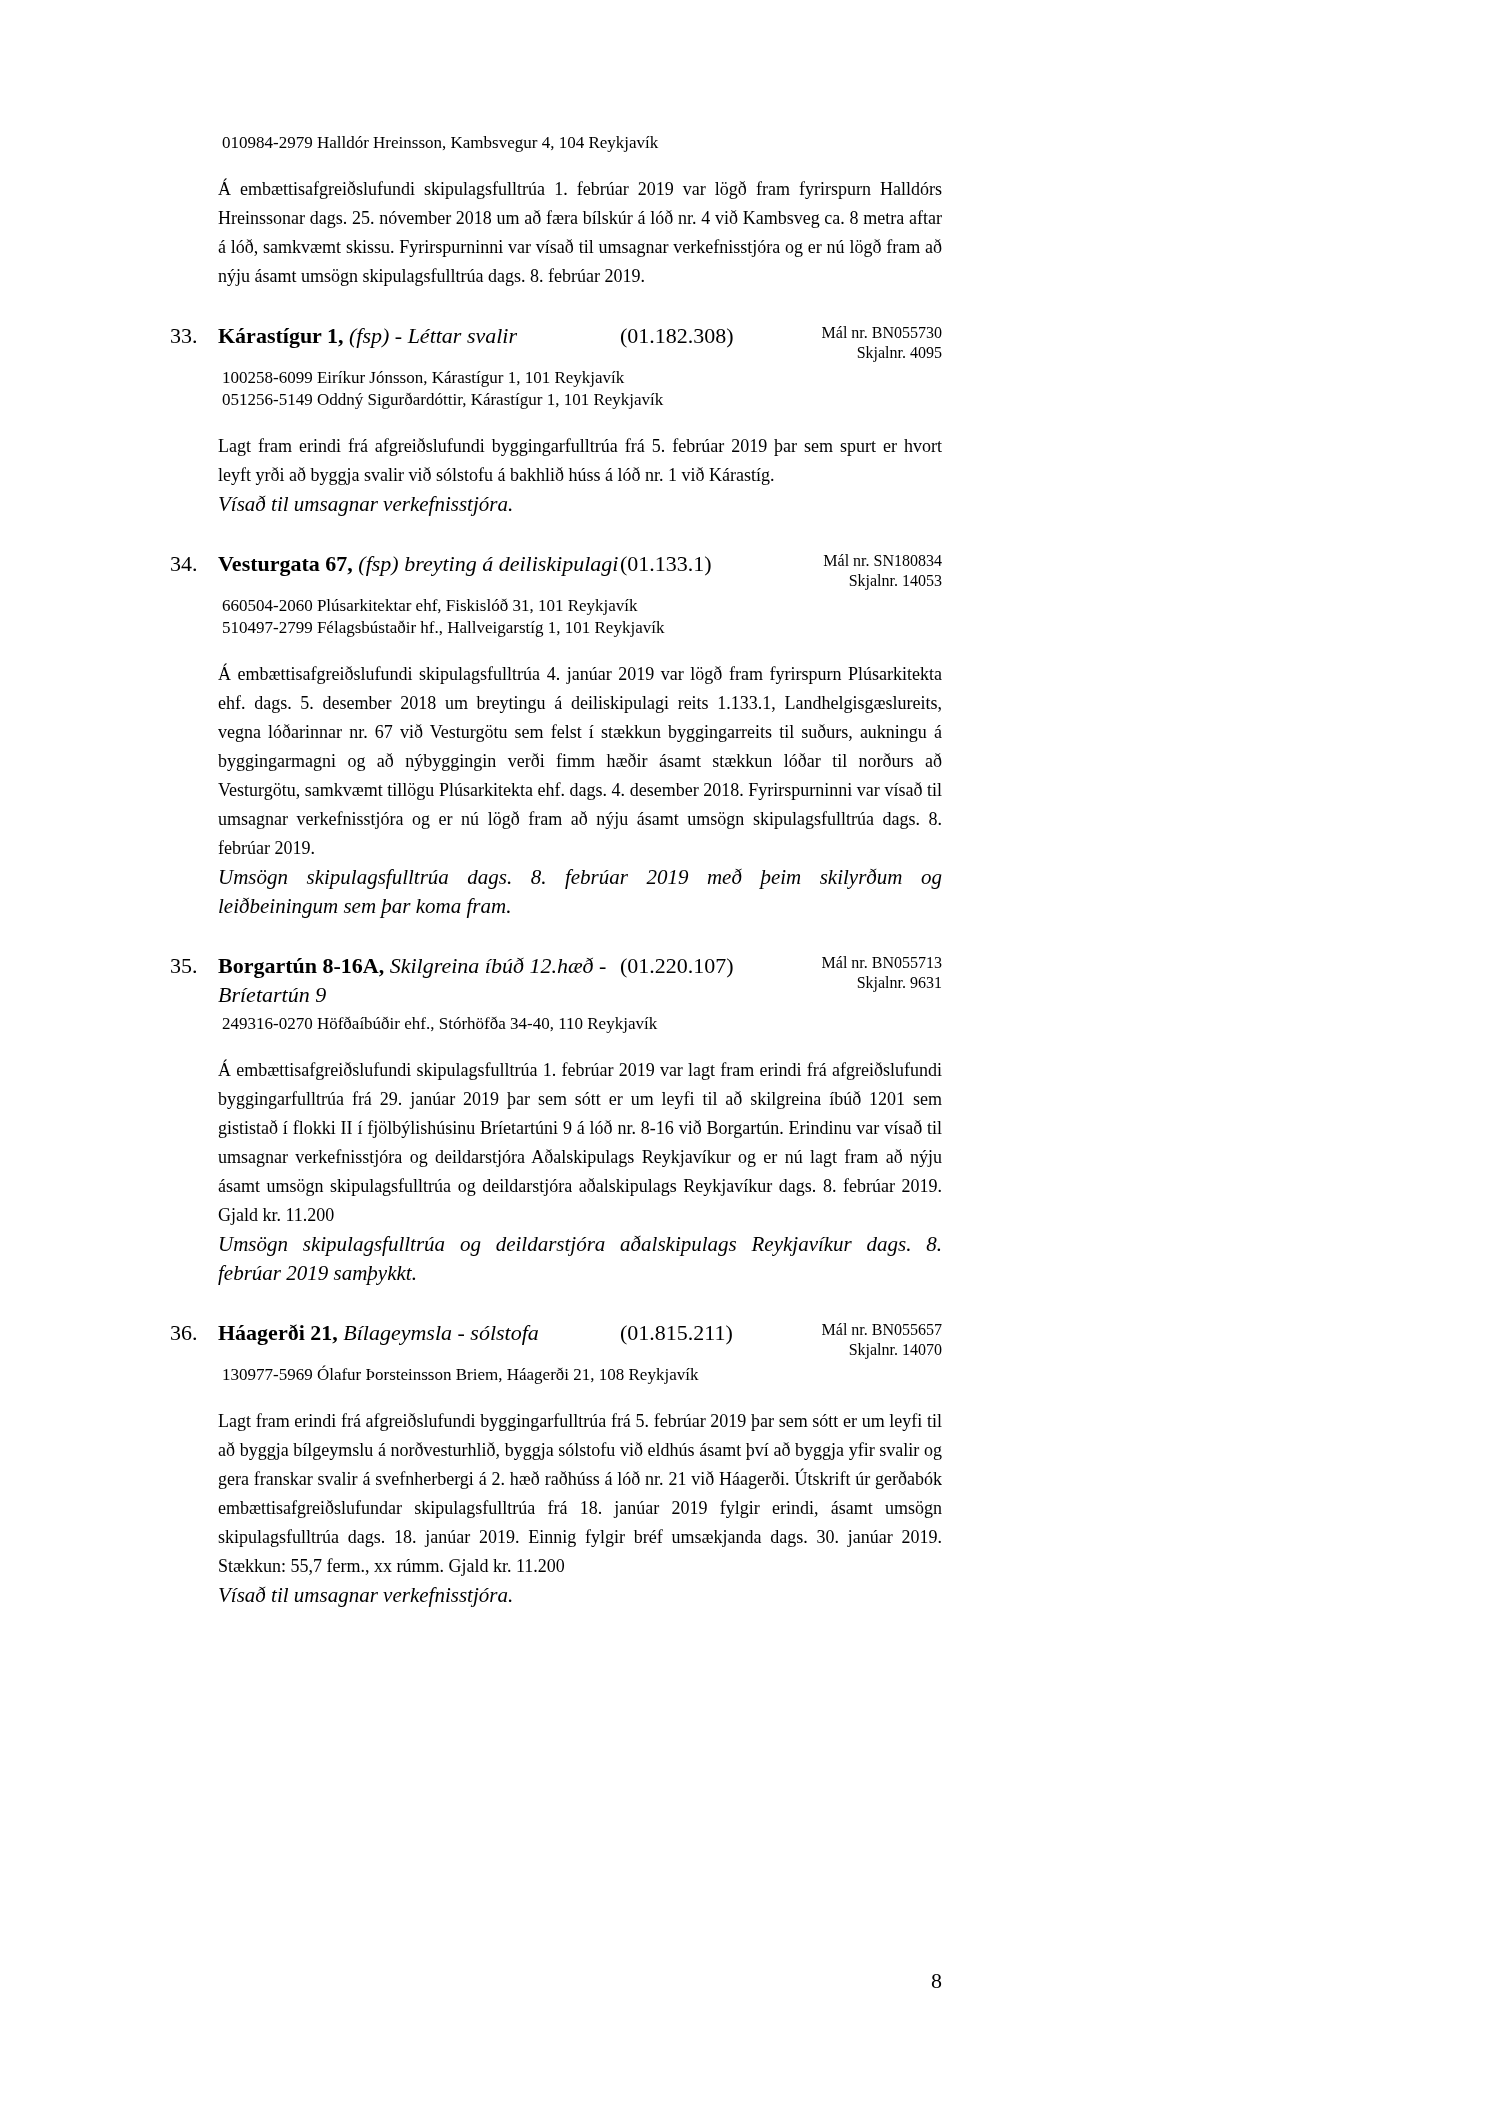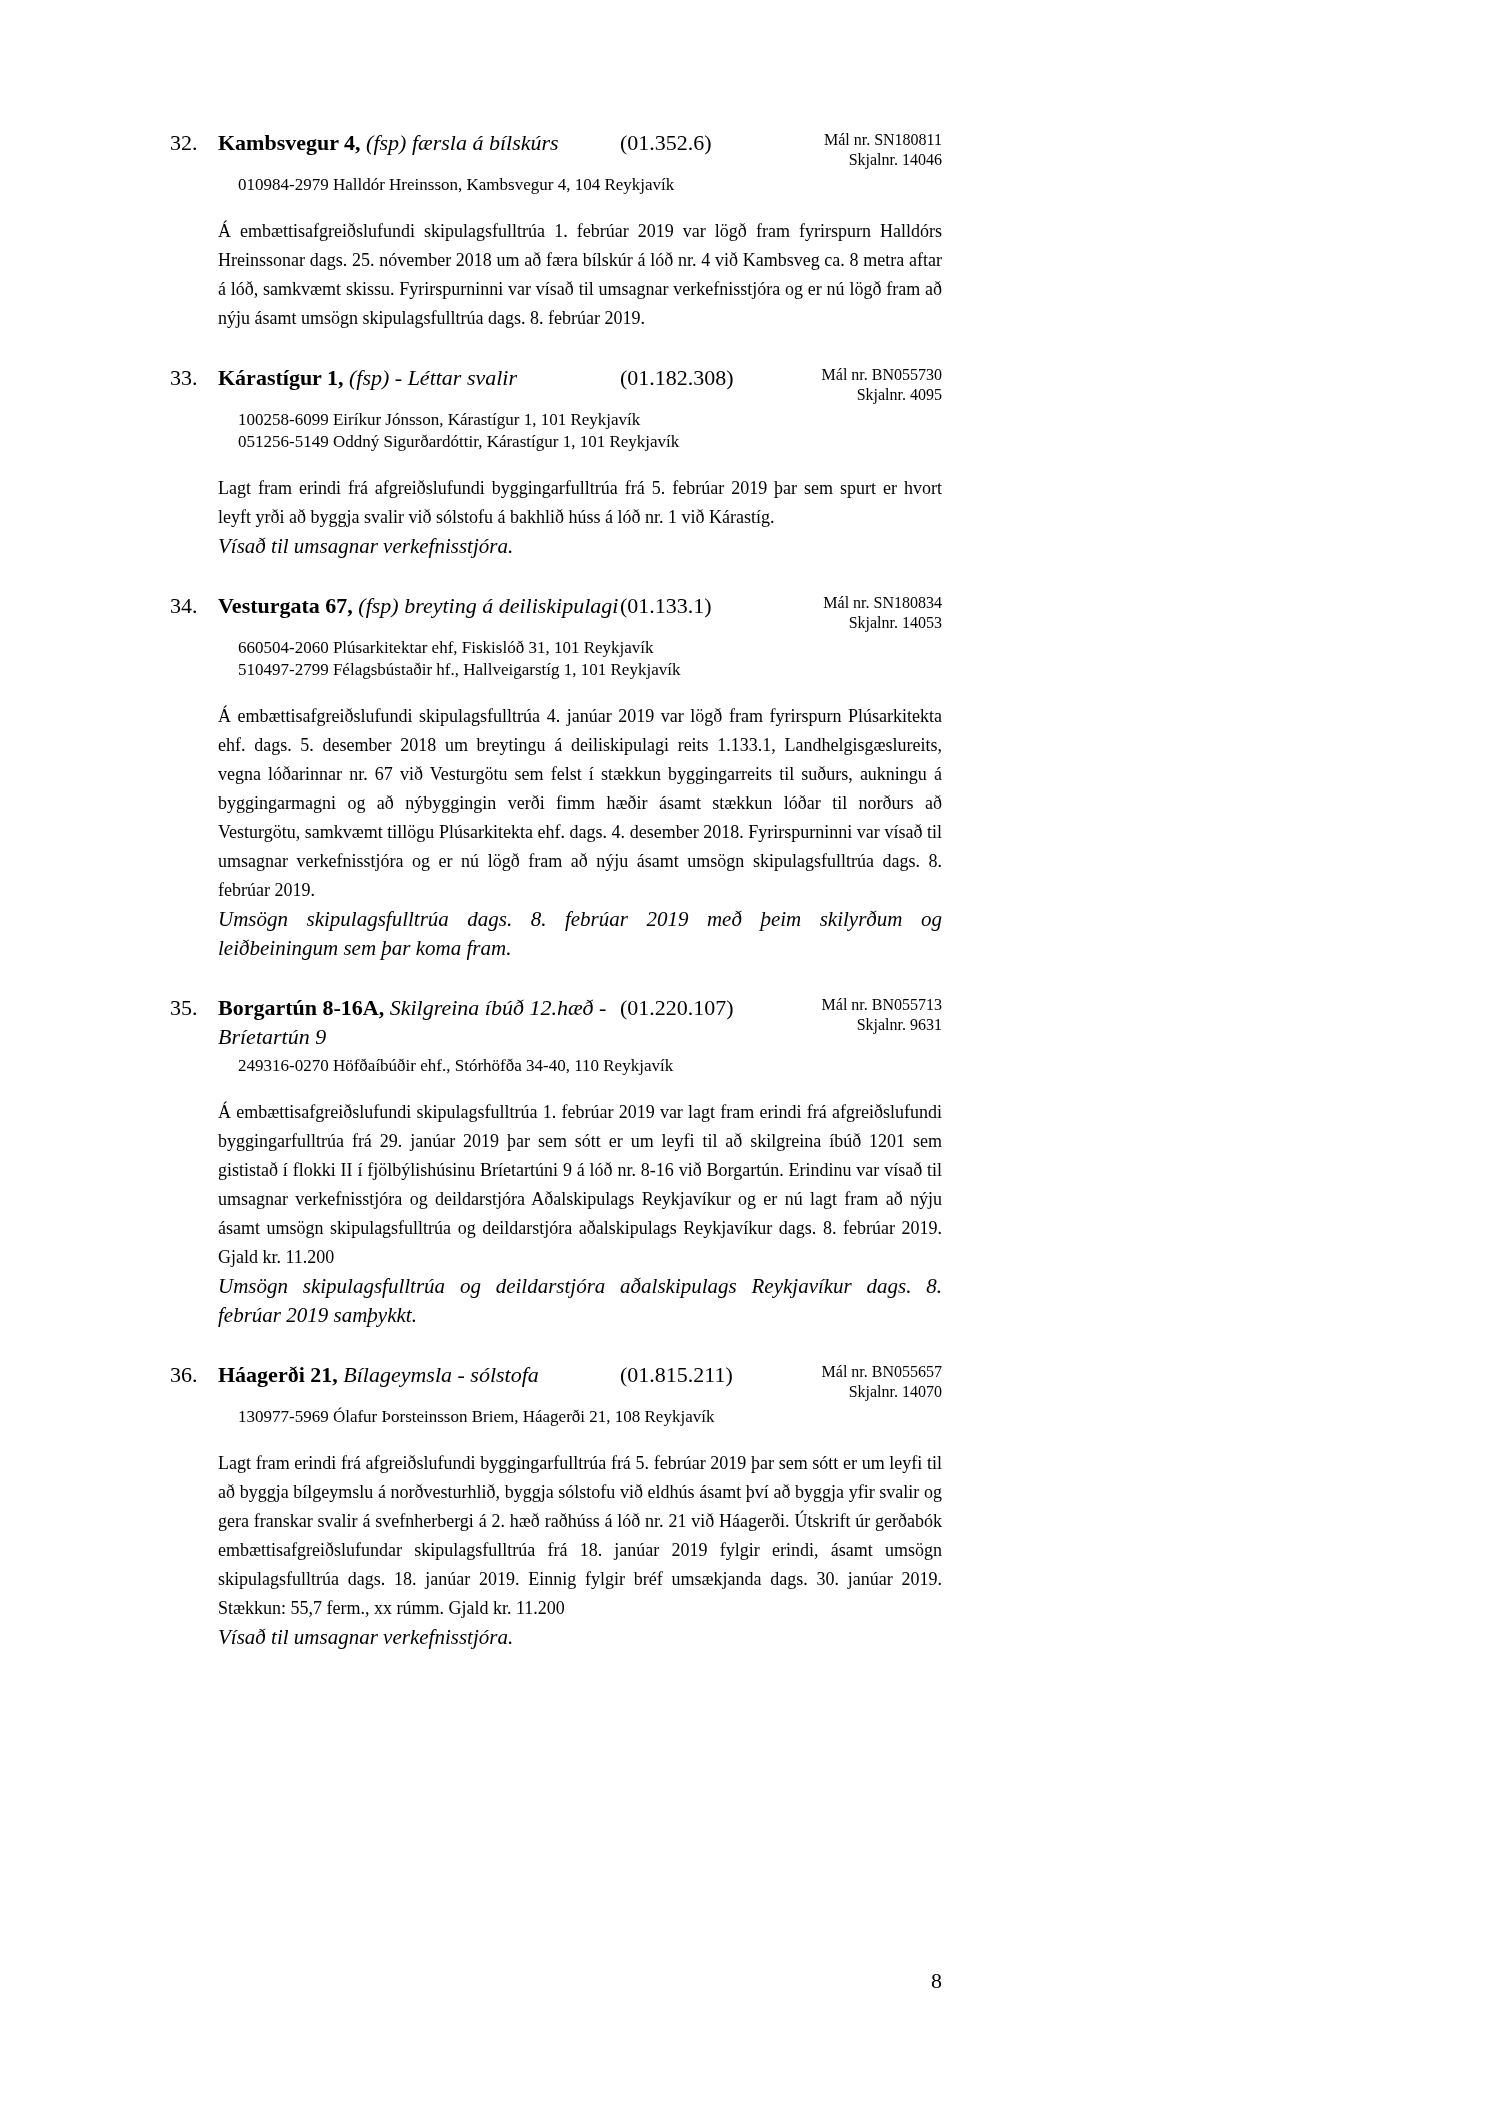--- a/index.html
+++ b/index.html
@@ -42,21 +42,21 @@
   }
   .item-meta {
     margin-left: auto;
     text-align: right;
     font-size: 16px;
     line-height: 20px;
     padding-top: 2px;
     white-space: nowrap;
   }
   .item-parties {
-    margin-left: 68px;
+    margin-left: 52px;
     margin-top: 4px;
     font-size: 17px;
     line-height: 22px;
   }
   .item-body {
     margin-left: 48px;
     margin-top: 21px;
     width: 724px;
     font-size: 18px;
     line-height: 29px;
@@ -77,32 +77,20 @@
     font-size: 22px;
     line-height: 29px;
   }
 </style>
 </head>
 <body>
 
 <div class="page">
   <div class="content">
   <div class="item">
-    <div class="item-header">
-      <div class="item-number">32.</div>
-      <div class="item-title">
-        <span class="t-bold">Kambsvegur 4,</span>
-        <span class="t-italic">(fsp) færsla á bílskúrs</span>
-      </div>
-      <div class="item-case">(01.352.6)</div>
-      <div class="item-meta">
-        <div>Mál nr. SN180811</div>
-        <div>Skjalnr. 14046</div>
-      </div>
-    </div>
     <div class="item-parties">
           <div>010984-2979 Halldór Hreinsson, Kambsvegur 4, 104 Reykjavík</div>
         </div>
     <div class="item-body">Á embættisafgreiðslufundi skipulagsfulltrúa 1. febrúar 2019 var lögð fram fyrirspurn Halldórs Hreinssonar dags. 25. nóvember 2018 um að færa bílskúr á lóð nr. 4 við Kambsveg ca. 8 metra aftar á lóð, samkvæmt skissu. Fyrirspurninni var vísað til umsagnar verkefnisstjóra og er nú lögð fram að nýju ásamt umsögn skipulagsfulltrúa dags. 8. febrúar 2019.</div>
   </div>
 
   <div class="item">
     <div class="item-header">
       <div class="item-number">33.</div>
       <div class="item-title">

